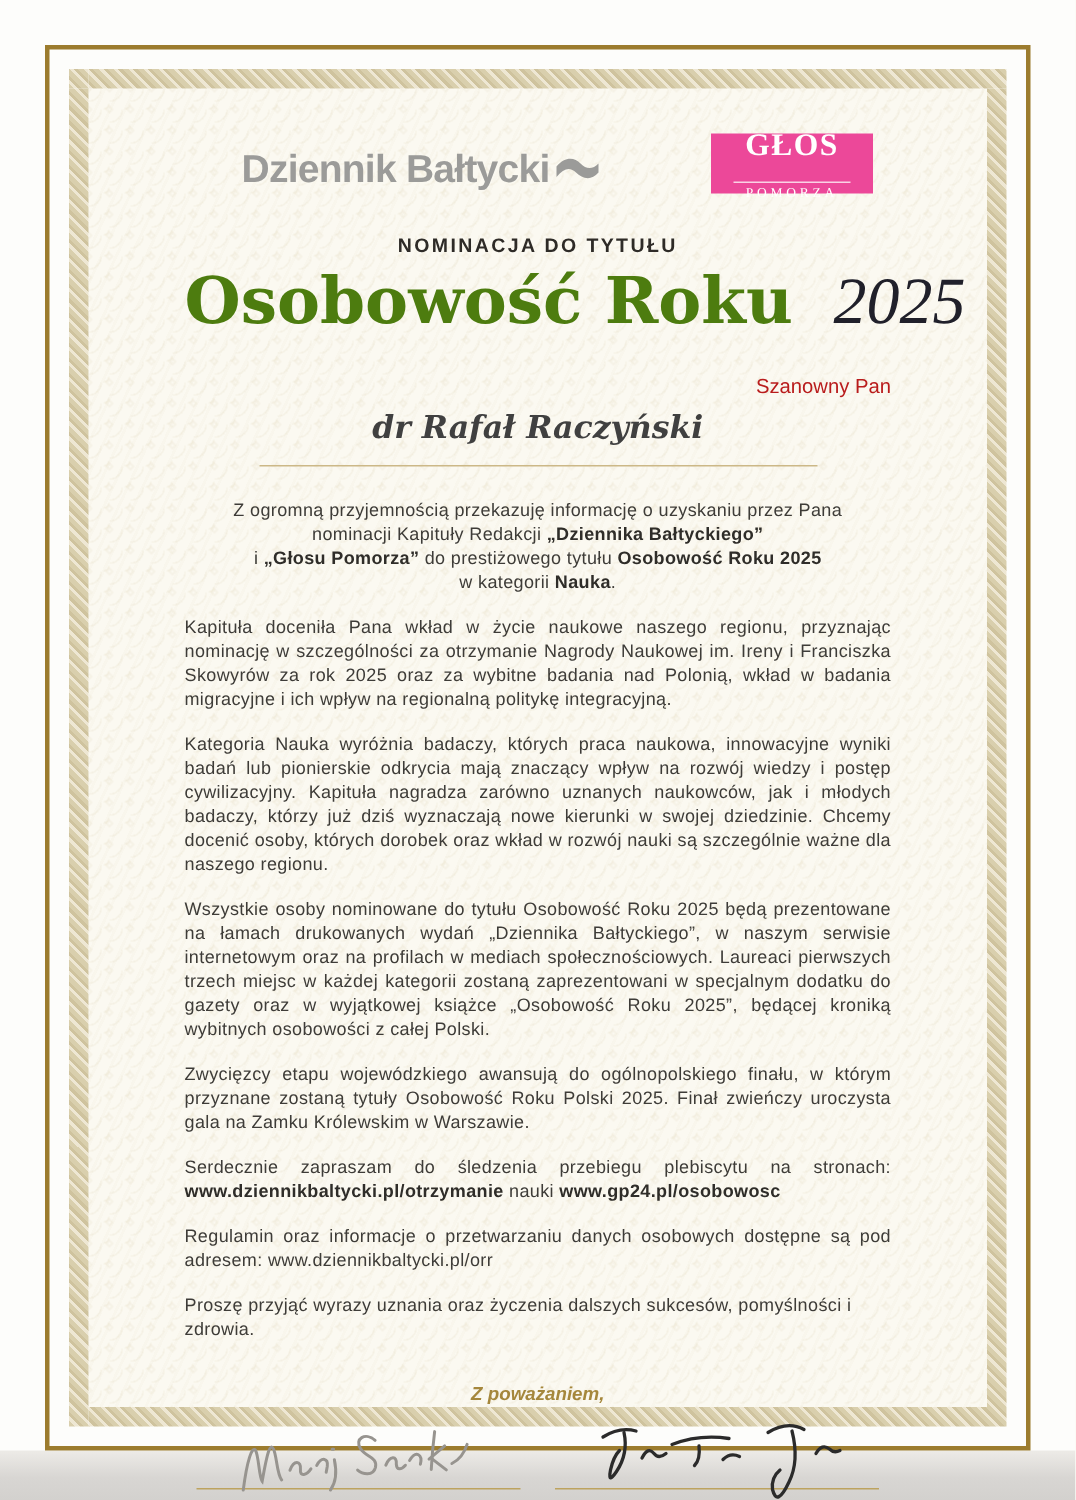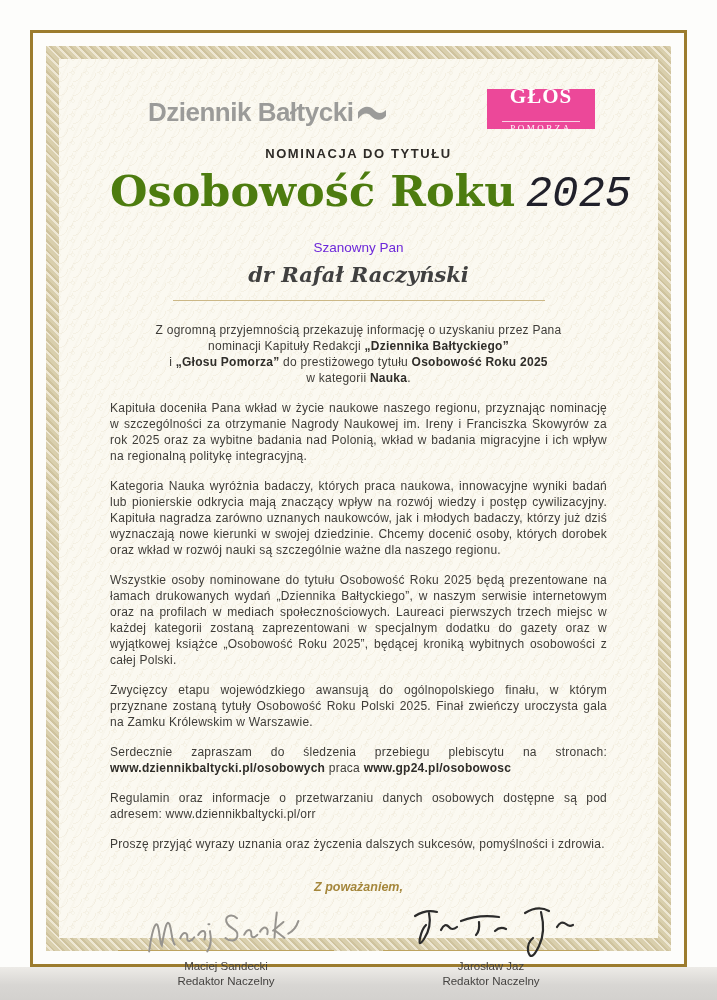--- a/index.html
+++ b/index.html
@@ -19,41 +19,41 @@
     border-image:repeating-linear-gradient(45deg,#d9cfad 0 3px,#eee7d3 3px 5px,#cfc39e 5px 7px) 13;}
   .paper{position:absolute;left:59px;right:59px;top:59px;bottom:62px;z-index:1;
     background-color:#fbf9f1;
     background-image:
       repeating-radial-gradient(circle at 0 0,transparent 0 8px,rgba(210,196,158,.16) 8px 9px),
       repeating-radial-gradient(circle at 7px 7px,transparent 0 8px,rgba(210,196,158,.12) 8px 9px),
       repeating-linear-gradient(115deg,rgba(208,193,152,.05) 0 2px,transparent 2px 9px);
     background-size:14px 14px,14px 14px,auto;}
   
   .content{position:absolute;left:59px;right:59px;top:59px;bottom:62px;z-index:3;
-    padding:0 51px;box-sizing:border-box;color:#3e3c38;}
+    padding:0 64px;box-sizing:border-box;color:#3e3c38;}
   .logos-row{display:flex;justify-content:space-between;align-items:flex-start;
     margin:30px 12px 0 38px;}
   .logo-db{display:flex;align-items:center;margin-top:8px;}
   .logo-db-text{font-size:26px;font-weight:bold;color:#9b9b99;letter-spacing:-.5px;
     font-family:"Liberation Sans",sans-serif;}
   .logo-db-wave{margin-left:4px;margin-top:6px;}
   .logo-gp{width:108px;height:40px;background:#ec4899;color:#fff;text-align:center;
     display:flex;flex-direction:column;justify-content:center;
     font-family:"Liberation Serif","DejaVu Serif",serif;}
   .logo-gp-l1{font-size:21px;font-weight:bold;letter-spacing:1px;line-height:22px;}
   .logo-gp-l2{font-size:9px;letter-spacing:2.5px;line-height:11px;margin:14px auto 0;
     border-top:1px solid rgba(255,255,255,.75);padding-top:1px;width:78px;}
-  .kicker{text-align:center;margin-top:17px;font-size:13px;font-weight:bold;
+  .kicker{text-align:center;margin-top:27px;font-size:13px;font-weight:bold;
     letter-spacing:1.6px;color:#2e2b27;}
   .main-title{text-align:center;margin-top:6px;line-height:48px;white-space:nowrap;}
   .title-gold{font-family:"DejaVu Serif","Liberation Serif",serif;font-weight:bold;
     font-size:43px;color:#4d7c0f;letter-spacing:0;}
-  .title-year{font-family:Liberation Mono, monospace;font-style:italic;
-    font-size:44px;color:#20202a;margin-left:10px;text-align:center;}
-  .salutation{text-align:center;margin-top:15px;font-size:13.5px;color:#6d28d9;}
+  .title-year{font-family:Liberation Serif, serif;font-style:italic;
+    font-size:44px;color:#20202a;margin-left:27px;text-align:center;}
+  .salutation{text-align:right;margin-top:15px;font-size:13.5px;color:#b91c1c;}
   .recipient-name{text-align:center;margin-top:7px;font-size:21px;color:#404040;
     font-family:"DejaVu Serif","Liberation Serif",serif;font-style:italic;font-weight:bold;}
   .rule{height:1px;background:#ccb887;width:372px;margin:13px auto 0;}
   .body-text p{font-size:12px;line-height:16px;letter-spacing:.25px;margin:0 0 14px;}
   .body-text{margin-top:21px;}
   .p-center{text-align:center;white-space:pre-line;}
   .p-just{text-align:justify;}
   .p-left{text-align:left;}
   .body-text b{color:#2f2d29;text-align:right;}
   
@@ -101,21 +101,21 @@
 
   <div class="body-text">
     <p class="p-center"><span>Z ogromną przyjemnością przekazuję informację o uzyskaniu przez Pana
 nominacji Kapituły Redakcji </span><b>„Dziennika Bałtyckiego”</b><span>
 i </span><b>„Głosu Pomorza”</b><span> do prestiżowego tytułu </span><b>Osobowość Roku 2025</b><span>
 w kategorii </span><b>Nauka</b><span>.</span></p>
     <p class="p-just"><span>Kapituła doceniła Pana wkład w życie naukowe naszego regionu, przyznając nominację w szczególności za otrzymanie Nagrody Naukowej im. Ireny i Franciszka Skowyrów za rok 2025 oraz za wybitne badania nad Polonią, wkład w badania migracyjne i ich wpływ na regionalną politykę integracyjną.</span></p>
     <p class="p-just"><span>Kategoria Nauka wyróżnia badaczy, których praca naukowa, innowacyjne wyniki badań lub pionierskie odkrycia mają znaczący wpływ na rozwój wiedzy i postęp cywilizacyjny. Kapituła nagradza zarówno uznanych naukowców, jak i młodych badaczy, którzy już dziś wyznaczają nowe kierunki w swojej dziedzinie. Chcemy docenić osoby, których dorobek oraz wkład w rozwój nauki są szczególnie ważne dla naszego regionu.</span></p>
     <p class="p-just"><span>Wszystkie osoby nominowane do tytułu Osobowość Roku 2025 będą prezentowane na łamach drukowanych wydań „Dziennika Bałtyckiego”, w naszym serwisie internetowym oraz na profilach w mediach społecznościowych. Laureaci pierwszych trzech miejsc w każdej kategorii zostaną zaprezentowani w specjalnym dodatku do gazety oraz w wyjątkowej książce „Osobowość Roku 2025”, będącej kroniką wybitnych osobowości z całej Polski.</span></p>
     <p class="p-just"><span>Zwycięzcy etapu wojewódzkiego awansują do ogólnopolskiego finału, w którym przyznane zostaną tytuły Osobowość Roku Polski 2025. Finał zwieńczy uroczysta gala na Zamku Królewskim w Warszawie.</span></p>
-    <p class="p-just"><span>Serdecznie zapraszam do śledzenia przebiegu plebiscytu na stronach: </span><b>www.dziennikbaltycki.pl/osobowych</b><span> praca </span><b>www.gp24.pl/osobowosc</b></p>
+    <p class="p-just"><span>Serdecznie zapraszam do śledzenia przebiegu plebiscytu na stronach: </span><b>www.dziennikbaltycki.pl/otrzymanie</b><span> nauki </span><b>www.gp24.pl/osobowosc</b></p>
     <p class="p-just"><span>Regulamin oraz informacje o przetwarzaniu danych osobowych dostępne są pod adresem: www.dziennikbaltycki.pl/orr</span></p>
     <p class="p-left"><span>Proszę przyjąć wyrazy uznania oraz życzenia dalszych sukcesów, pomyślności i zdrowia.</span></p>
   </div>
 
   <div class="valediction">Z poważaniem,</div>
 
   <div class="signatures">
 
     <div class="sig-col">
       <div class="sig-art">

